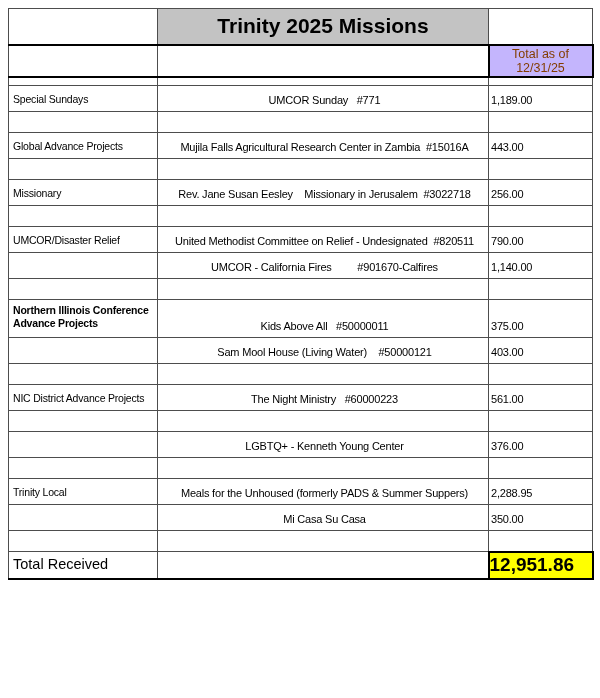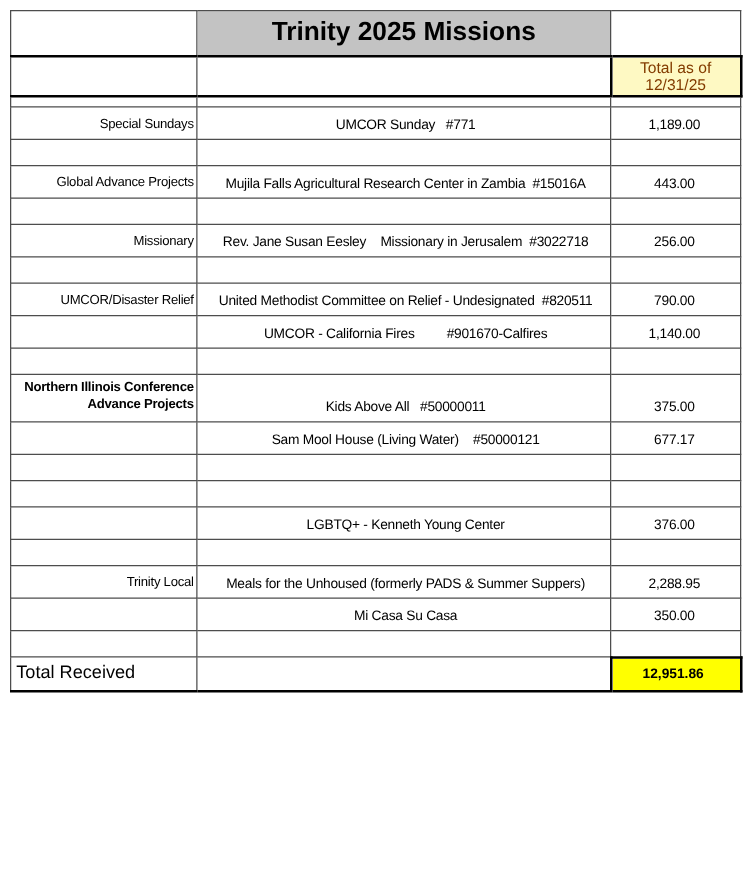--- a/index.html
+++ b/index.html
@@ -34,35 +34,34 @@
     box-sizing: border-box;
   }
 
   
   td.cat {
     font-size: 10.5px;
     letter-spacing: -0.2px;
     line-height: 13px;
     vertical-align: bottom;
     padding: 2px 2px 5px 4px;
-    text-align: right;
   }
   td.desc {
     font-size: 11px;
     letter-spacing: -0.2px;
     vertical-align: bottom;
     padding: 2px 2px 5px 5px;
     white-space: pre;
     text-align: center;
   }
   td.amt {
     font-size: 11px;
     letter-spacing: -0.2px;
     vertical-align: bottom;
-    text-align: center;
+    text-align: left;
     padding: 2px 4px 5px 2px;
   }
 
   
   tr.r-title  td { height: 36px; }
   tr.r-header td { height: 27px; border-top: 2px solid #000; border-bottom: 2px solid #000; }
   tr.r-spacer td { height: 9px;  }
   tr.r-data   td { height: 26px; }
   tr.r-tall   td { height: 38px; }
   tr.r-tall   td.cat { vertical-align: top; padding-top: 4px; font-weight: bold; }
@@ -72,39 +71,39 @@
   
   td.cell-title {
     background: #c3c3c3;
     font-weight: bold;
     font-size: 21px;
     text-align: center;
     vertical-align: middle;
     letter-spacing: 0;
   }
   td.cell-yellow-header {
-    background: #fef9c3;
+    background: #c4b5fd;
     color: #833c00;
     font-size: 12.5px;
     line-height: 14px;
     text-align: center;
     vertical-align: middle;
     border: 2px solid #000;
     padding: 1px 2px;
   }
   td.cell-total-label {
     font-size: 14.5px;
     vertical-align: middle;
     padding: 2px 4px 4px 4px;
   }
   td.cell-total-amt {
     background: #ffff00;
     font-weight: bold;
-    font-size: 11px;
-    text-align: center;
+    font-size: 19px;
+    text-align: left;
     vertical-align: middle;
     padding-right: 4px;
     border: 2px solid #000;
     margin-top: 21px;
   }
 </style>
 </head>
 <body>
 
 <div class="sheet">
@@ -177,26 +176,31 @@
         <td class="amt"></td>
       </tr>
       <tr class="r-tall">
         <td class="cat">Northern Illinois Conference Advance Projects</td>
         <td class="desc">Kids Above All   #50000011</td>
         <td class="amt">375.00</td>
       </tr>
       <tr class="r-data">
         <td class="cat"></td>
         <td class="desc">Sam Mool House (Living Water)    #50000121</td>
-        <td class="amt">677.17</td>
-      </tr>
-      <tr class="r-empty">
-        <td class="cat"></td>
-        <td class="desc"></td>
-        <td class="amt"></td>
+        <td class="amt">403.00</td>
+      </tr>
+      <tr class="r-empty">
+        <td class="cat"></td>
+        <td class="desc"></td>
+        <td class="amt"></td>
+      </tr>
+      <tr class="r-data">
+        <td class="cat">NIC District Advance Projects</td>
+        <td class="desc">The Night Ministry   #60000223</td>
+        <td class="amt">561.00</td>
       </tr>
       <tr class="r-empty">
         <td class="cat"></td>
         <td class="desc"></td>
         <td class="amt"></td>
       </tr>
       <tr class="r-data">
         <td class="cat"></td>
         <td class="desc">LGBTQ+ - Kenneth Young Center</td>
         <td class="amt">376.00</td>

